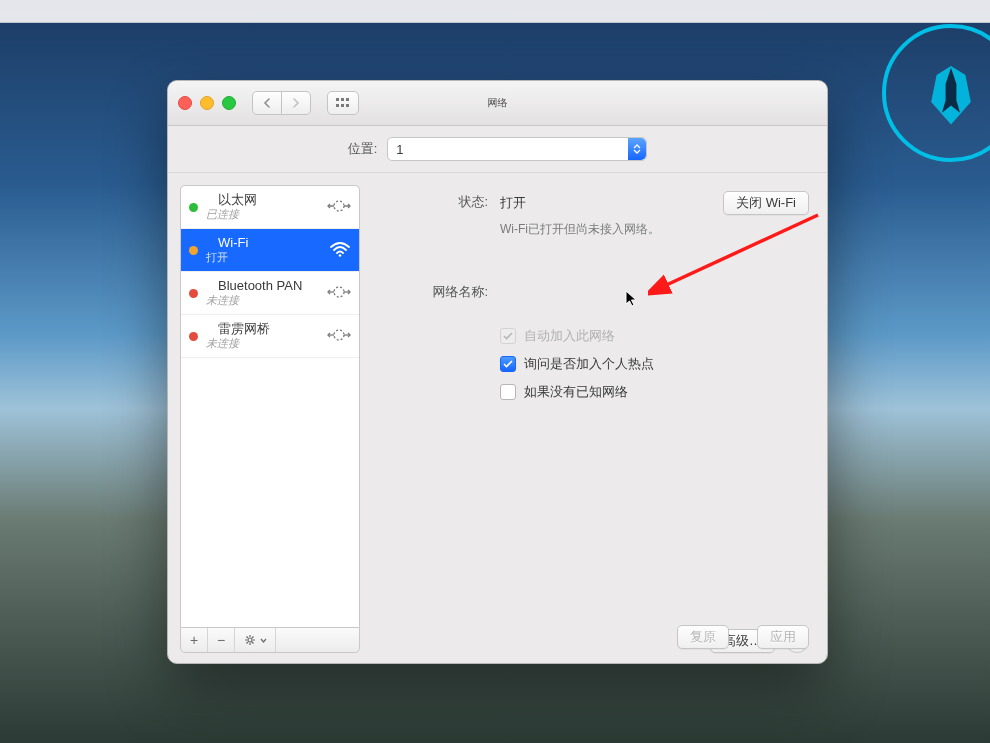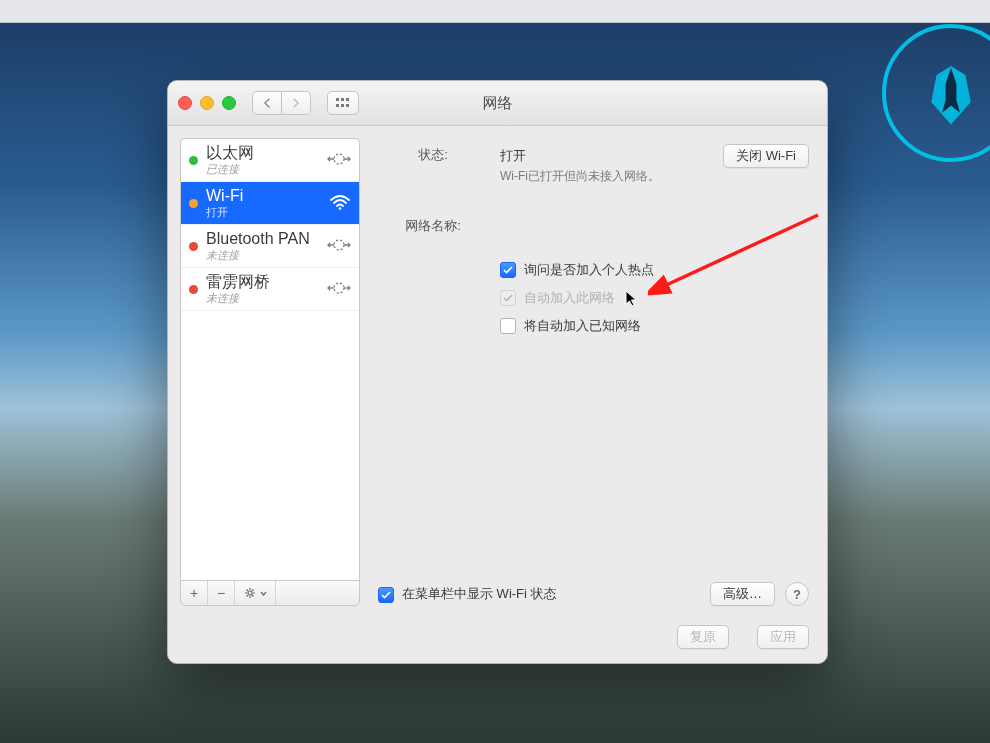--- a/index.html
+++ b/index.html
@@ -12,52 +12,52 @@
   .traffic{display:flex;gap:8px;align-items:center;}
   .tb{width:12px;height:12px;border-radius:50%;}
   .tb.red{background:#ff5f57;border:.5px solid #e24b42;}
   .tb.yel{background:#ffbd2e;border:.5px solid #e1a027;}
   .tb.grn{background:#28c940;border:.5px solid #1fae34;}
   .navseg{display:flex;margin-left:8px;}
   .segbtn{width:28px;height:22px;background:linear-gradient(#fefefe,#efeeee);border:1px solid #c5c4c4;display:flex;align-items:center;justify-content:center;color:#9a9a9a;}
   .segbtn:first-child{border-radius:5px 0 0 5px;}
   .segbtn:last-child{border-radius:0 5px 5px 0;border-left:none;}
   .gridbtn{width:30px;height:22px;background:linear-gradient(#fefefe,#efeeee);border:1px solid #c5c4c4;border-radius:5px;margin-left:8px;display:flex;align-items:center;justify-content:center;}
-  .wtitle{position:absolute;left:0;right:0;text-align:center;font-size:15px;color:#4a4a4a;font-weight:500;pointer-events:none;font-family:Liberation Mono, monospace;}
+  .wtitle{position:absolute;left:0;right:0;text-align:center;font-size:10px;color:#4a4a4a;font-weight:500;pointer-events:none;font-family:Liberation Mono, monospace;}
   .search{margin-left:auto;width:172px;height:22px;background:#fff;border:1px solid #c9c8c8;border-radius:5px;display:flex;align-items:center;padding:0 6px;gap:4px;color:#9a9a9a;}
   .search svg{flex:none;}
   .location{height:46px;display:flex;align-items:center;justify-content:center;gap:10px;border-bottom:1px solid #d8d7d7;}
   .loclabel{color:#555;}
   .locselect{width:250px;height:22px;background:#fff;border:1px solid #c7c6c6;border-radius:5px;display:flex;align-items:center;padding:0 0 0 8px;position:relative;}
   .selectcap{position:absolute;right:0;top:0;bottom:0;width:18px;background:linear-gradient(#5aa4ff,#1766ff);border-radius:0 5px 5px 0;display:flex;flex-direction:column;align-items:center;justify-content:center;gap:0;}
   .selectcap svg{display:block;}
   .content{display:flex;height:calc(100% - 44px - 46px);}
   .sidebar{width:180px;display:flex;flex-direction:column;padding:12px 0 0 12px;}
   .svlist{flex:1;background:#fff;border:1px solid #c9c8c8;border-bottom:none;border-radius:5px 5px 0 0;overflow:hidden;}
   .svitem{display:flex;align-items:center;height:42px;padding:0 8px;gap:8px;border-bottom:1px solid #f0efef;}
   .svitem.sel{background:#1769ff;color:#fff;}
   .dot{width:9px;height:9px;border-radius:50%;flex:none;}
   .dot.green{background:#2dbd3a;}
   .dot.amber{background:#f1a52f;}
   .dot.red{background:#e44b3c;}
   .svtext{display:flex;flex-direction:column;line-height:1.15;}
-  .svname{font-size:16px;}
+  .svname{font-size:13px;margin-left:12px;}
   .svstat{font-size:11px;opacity:.8;}
   .svitem:not(.sel) .svstat{color:#8a8a8a;font-style:italic;}
   .svicon{margin-left:auto;}
   .svfooter{height:24px;background:linear-gradient(#fafafa,#ececec);border:1px solid #c9c8c8;border-radius:0 0 5px 5px;display:flex;align-items:center;margin-bottom:12px;}
   .fbtn{width:26px;height:100%;border-right:1px solid #d6d5d5;display:flex;align-items:center;justify-content:center;color:#6a6a6a;font-size:14px;}
   .main{flex:1;padding:18px 18px 12px 18px;display:flex;flex-direction:column;}
   .row{display:flex;align-items:flex-start;gap:12px;margin-bottom:14px;}
-  .rlabel{width:110px;text-align:center;color:#555;padding-top:2px;}
+  .rlabel{width:110px;text-align:right;color:#555;padding-top:2px;}
   .rbody{flex:1;}
   .statusline{display:flex;align-items:center;gap:14px;}
   .statusval{font-weight:500;}
   .mbtn{height:22px;background:linear-gradient(#fefefe,#f0efef);border:1px solid #c6c5c5;border-radius:5px;padding:0 12px;display:inline-flex;align-items:center;color:#3a3a3a;box-shadow:0 1px 0 rgba(0,0,0,.04);}
-  .substatus{font-size:12px;color:#7b7b7b;}
+  .substatus{font-size:12px;color:#7b7b7b;margin-top:6px;}
   .netselect{width:270px;height:22px;background:#fff;border:1px solid #c7c6c6;border-radius:5px;display:flex;align-items:center;padding:0 0 0 8px;color:#b2b1b1;position:relative;}
   .checks{margin-left:122px;margin-top:12px;display:flex;flex-direction:column;gap:10px;}
   .ck{display:flex;align-items:flex-start;gap:8px;}
   .ckbox{width:14px;height:14px;border:1px solid #b7b6b6;border-radius:3px;background:#fff;flex:none;margin-top:1px;display:flex;align-items:center;justify-content:center;}
   .ckbox.on{background:linear-gradient(#4b9bff,#1766ff);border-color:#1766ff;}
   .ckbox.on svg{display:block;}
   .ckbox.dis{background:#ededed;border-color:#d4d3d3;}
   .cklabel{color:#3a3a3a;}
   .cklabel.dis{color:#b3b2b2;}
   .ckdesc{font-size:11px;color:#8b8b8b;margin-top:3px;line-height:1.3;max-width:250px;}
@@ -113,20 +113,34 @@
               <rect x="10" y="0" width="3" height="3"></rect>
               <rect x="0" y="6" width="3" height="3"></rect>
               <rect x="5" y="6" width="3" height="3"></rect>
               <rect x="10" y="6" width="3" height="3"></rect>
             </g>
         </svg>
       </div>
       <div class="wtitle">网络</div>
     </div>
 
+    <div class="location">
+      <span class="loclabel">位置:</span>
+      <div class="locselect">
+        <span>1</span>
+        <div class="selectcap">
+          <svg width="8" height="5" viewBox="0 0 8 5">
+              <path d="M1 4 L4 1 L7 4" stroke="#fff" stroke-width="1.3" fill="none"></path>
+            </svg>
+          <svg width="8" height="5" viewBox="0 0 8 5">
+              <path d="M1 1 L4 4 L7 1" stroke="#fff" stroke-width="1.3" fill="none"></path>
+            </svg>
+        </div>
+      </div>
+    </div>
 
     <div class="content">
 
       <div class="sidebar">
         <div class="svlist">
 
           <div class="svitem">
             <span class="dot green"></span>
             <div class="svtext">
               <span class="svname">以太网</span>
@@ -231,60 +245,52 @@
               <span class="statusval">打开</span>
               <span style="flex:1"></span>
               <div class="mbtn">
                   <span>关闭 Wi-Fi</span>
                 </div>
             </div>
             <div class="substatus">Wi-Fi已打开但尚未接入网络。</div>
           </div>
         </div>
 
-        <div class="row" style="margin-top:16px">
+        <div class="row" style="margin-top:29px">
           <div class="rlabel">网络名称:</div>
         </div>
 
         <div class="checks">
+          <div class="ck">
+            <div class="ckbox dis">
+              <svg width="10" height="8" viewBox="0 0 10 8">
+                  <path d="M1 4 L3.5 6.5 L9 1" stroke="#b9b8b8" stroke-width="1.6" fill="none"></path>
+                </svg>
+            </div>
+            <span class="cklabel dis">自动加入此网络</span>
+          </div>
           <div class="ck">
             <div class="ckbox on">
               <svg width="10" height="8" viewBox="0 0 10 8">
                   <path d="M1 4 L3.5 6.5 L9 1" stroke="#fff" stroke-width="1.6" fill="none"></path>
                 </svg>
             </div>
             <span class="cklabel">询问是否加入个人热点</span>
           </div>
           <div class="ck">
-            <div class="ckbox dis">
-              <svg width="10" height="8" viewBox="0 0 10 8">
-                  <path d="M1 4 L3.5 6.5 L9 1" stroke="#b9b8b8" stroke-width="1.6" fill="none"></path>
-                </svg>
-            </div>
-            <span class="cklabel dis">自动加入此网络</span>
-          </div>
-          <div class="ck">
             <div class="ckbox"></div>
             <div>
-              <span class="cklabel">将自动加入已知网络</span>
+              <span class="cklabel">如果没有已知网络</span>
             </div>
           </div>
         </div>
 
         <div class="spacer"></div>
 
         <div class="footer">
-          <div class="ck">
-            <div class="ckbox on">
-              <svg width="10" height="8" viewBox="0 0 10 8">
-                  <path d="M1 4 L3.5 6.5 L9 1" stroke="#fff" stroke-width="1.6" fill="none"></path>
-                </svg>
-            </div>
-            <span class="cklabel">在菜单栏中显示 Wi-Fi 状态</span>
-          </div>
           <span style="flex:1"></span>
           <div class="mbtn">
               <span>高级…</span>
             </div>
           <div class="helpbtn">
               <span>?</span>
             </div>
         </div>
 
       </div>

